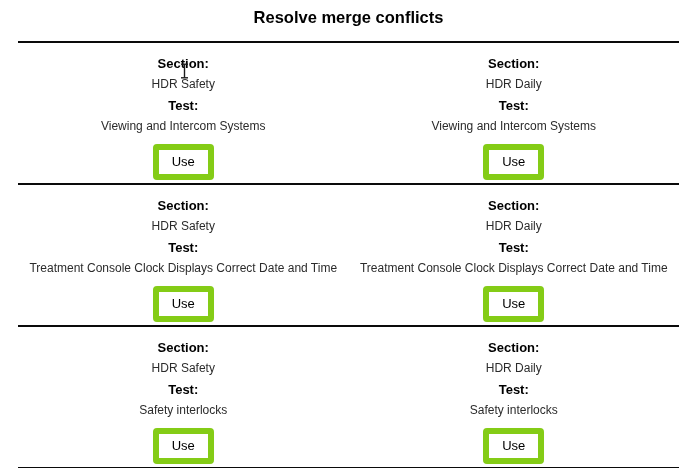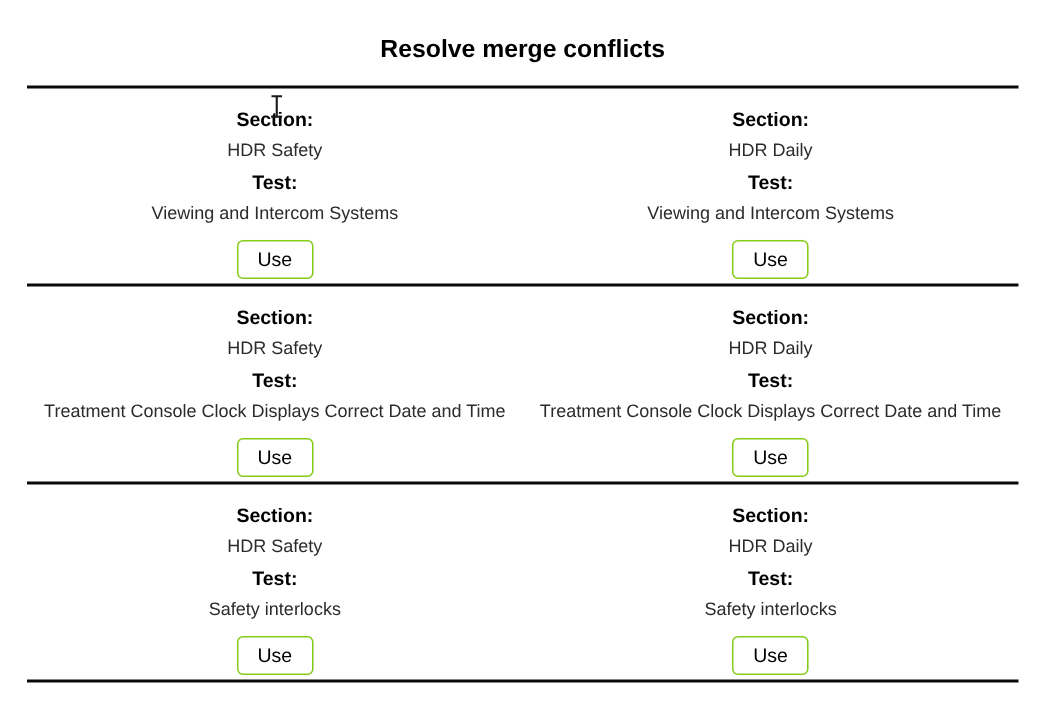--- a/index.html
+++ b/index.html
@@ -9,21 +9,21 @@
     color: #212529;
     position: relative;
     overflow: hidden;
   }
   .container { padding: 0 18px; }
   .page-title {
     text-align: center;
     font-size: 16.5px;
     font-weight: 700;
     color: #000000;
-    padding-top: 24px;
+    padding-top: 8px;
     padding-bottom: 14px;
     line-height: 19px;
   }
   hr.divider {
     border: none;
     border-top: 2px solid #0a0a0a;
     margin: 0;
   }
   .conflict-row {
     display: flex;
@@ -40,21 +40,21 @@
     line-height: 21px;
   }
   .field-value {
     font-size: 12px;
     color: #2b2b2b;
     line-height: 21px;
   }
   .use-btn {
     margin-top: 7px;
     background: #ffffff;
-    border: 1px solid #84cc16;
+    border: 6px solid #84cc16;
     border-radius: 4px;
     font-family: "Liberation Sans", sans-serif;
     font-size: 13px;
     color: #000000;
     padding: 5px 13px;
     line-height: 14px;
     cursor: pointer;
     box-shadow: 0 0 1px rgba(0,0,0,0.05);
   }
   .ibeam-cursor {

